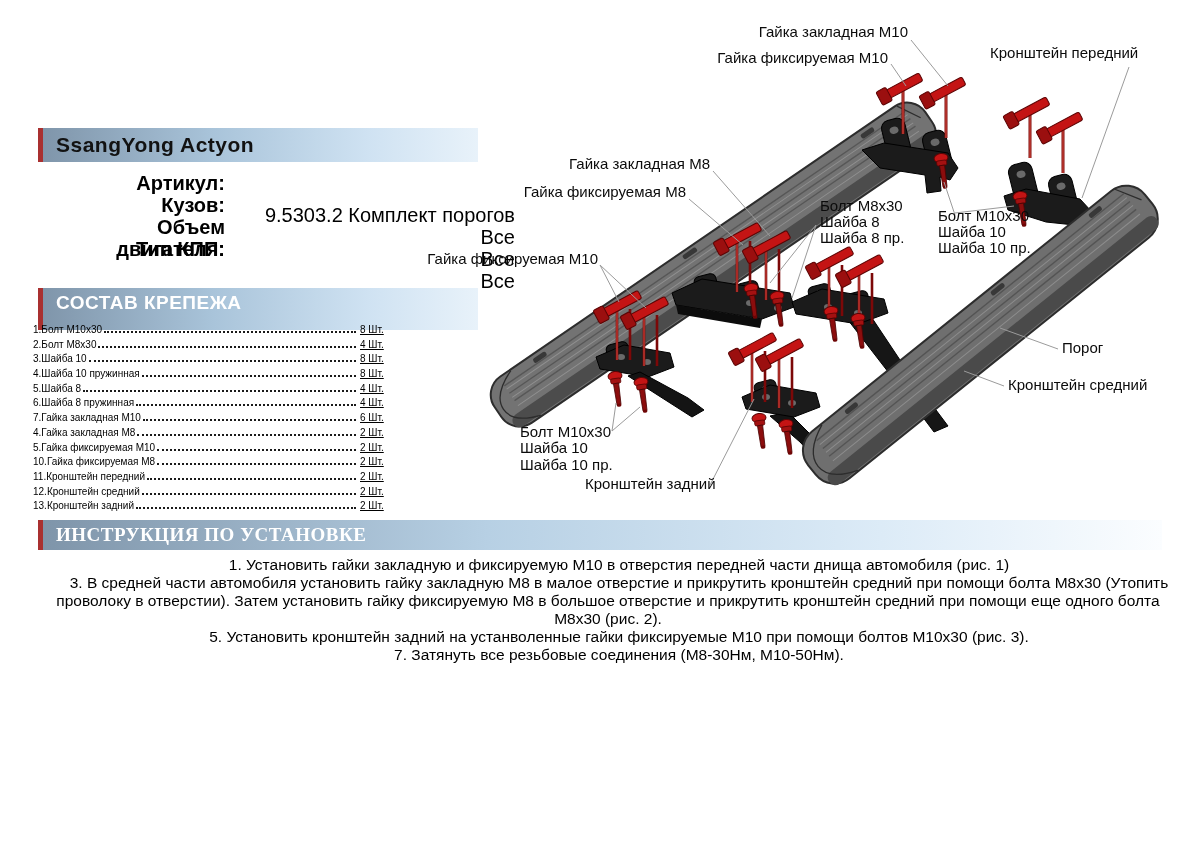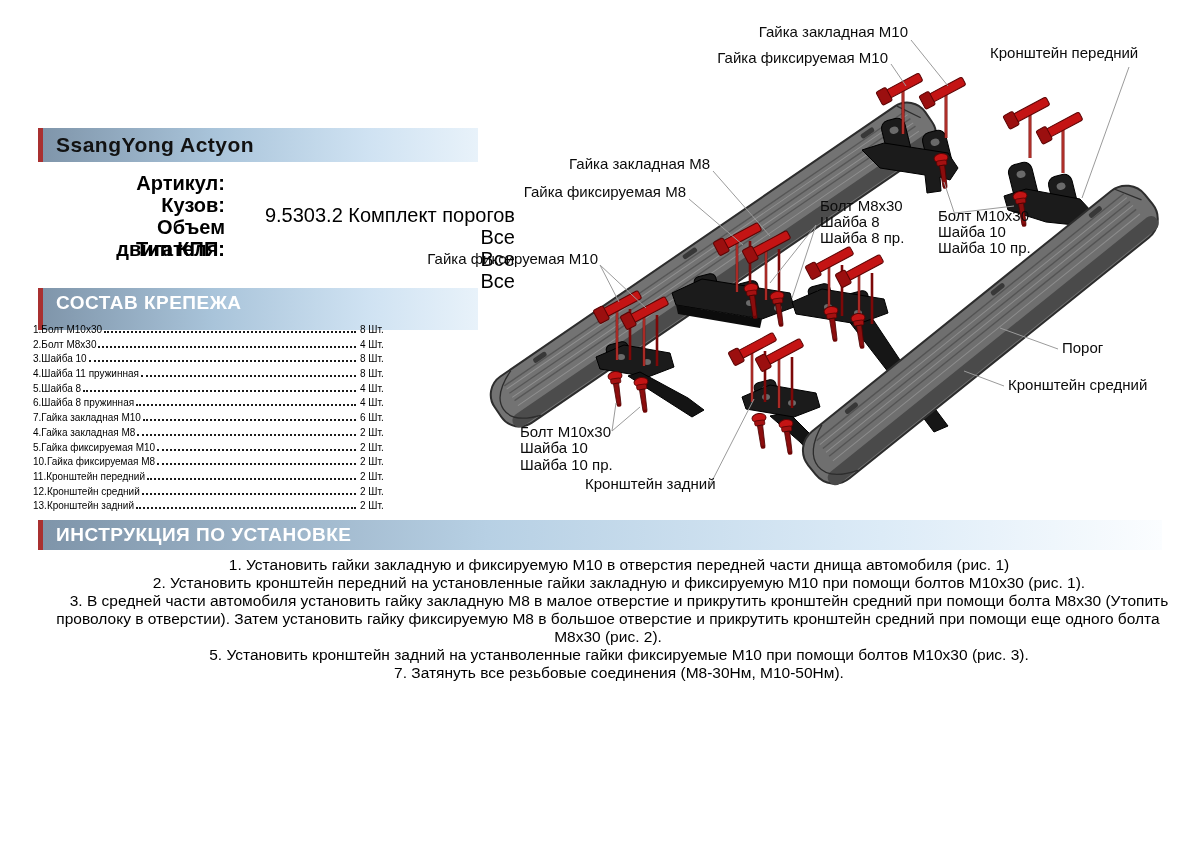--- a/index.html
+++ b/index.html
@@ -14,21 +14,21 @@
   
   .info{position:absolute;left:45px;top:172px;width:470px;font-size:20px;text-align:right;}
   .info-row{display:flex;height:22px;line-height:22px;}
   .info-row .lbl{width:180px;font-weight:bold;}
   .info-row .val{flex:1;margin-top:32px;}
   
   .parts{position:absolute;left:33px;top:321px;width:377px;font-size:10px;}
   .part-row{display:flex;align-items:baseline;height:14.7px;line-height:14.7px;white-space:nowrap;}
   .part-row .nm{flex:none;}
   .part-row .dots{flex:1;border-bottom:2px dotted #1a1a1a;height:10px;margin:0 4px 2px 2px;min-width:8px;}
-  .part-row .qty{flex:none;width:50px;}
+  .part-row .qty{flex:none;width:50px;text-decoration:underline;}
   
   .steps{position:absolute;left:38px;top:556px;width:1140px;font-size:15.5px;line-height:18px;}
   .steps p{margin:0;text-indent:22px;text-align:center;}
   
   .diagram{position:absolute;left:400px;top:0;width:800px;height:520px;font-family:inherit;}
   .diagram text{font-size:15px;fill:#0b0b0b;}
 </style>
 </head>
 <body>
 
@@ -73,21 +73,21 @@
         <span class="nm">2.Болт М8х30</span>
         <span class="dots"></span>
         <span class="qty">4 Шт.</span>
       </div>
     <div class="part-row">
         <span class="nm">3.Шайба 10</span>
         <span class="dots"></span>
         <span class="qty">8 Шт.</span>
       </div>
     <div class="part-row">
-        <span class="nm">4.Шайба 11 пружинная</span>
+        <span class="nm">4.Шайба 10 пружинная</span>
         <span class="dots"></span>
         <span class="qty">8 Шт.</span>
       </div>
     <div class="part-row">
         <span class="nm">5.Шайба 8</span>
         <span class="dots"></span>
         <span class="qty">4 Шт.</span>
       </div>
     <div class="part-row">
         <span class="nm">6.Шайба 8 пружинная</span>
@@ -312,26 +312,25 @@
       <text x="1008" y="390" text-anchor="start">Кронштейн средний</text>
 
       <text x="520" y="437" text-anchor="start">Болт М10х30</text>
       <text x="520" y="453" text-anchor="start">Шайба 10</text>
       <text x="520" y="470" text-anchor="start">Шайба 10 пр.</text>
 
       <text x="585" y="489" text-anchor="start">Кронштейн задний</text>
     </g>
   </svg>
 
-  <div class="bar wide" style="left:38px;top:520px;width:1124px;height:30px;">
+  <div class="bar wide" style="left:38px;top:520px;width:1124px;height:30px;font-family:Liberation Serif, serif;">
     <div class="stripe"></div>
     <div class="section-text">ИНСТРУКЦИЯ ПО УСТАНОВКЕ</div>
   </div>
 
   <div class="steps">
     <p>1. Установить гайки закладную и фиксируемую М10 в отверстия передней части днища автомобиля (рис. 1)</p>
-    <p>2. Установить кронштейн передний на установленные гайки закладную и фиксируемую М10 при помощи болтов М10х30 (рис. 1).</p>
     <p>3. В средней части автомобиля установить гайку закладную М8 в малое отверстие и прикрутить кронштейн средний при помощи болта М8х30 (Утопить проволоку в отверстии). Затем установить гайку фиксируемую М8 в большое отверстие и прикрутить кронштейн средний при помощи еще одного болта М8х30 (рис. 2).</p>
     <p>5. Установить кронштейн задний на устанволенные гайки фиксируемые М10 при помощи болтов М10х30 (рис. 3).</p>
     <p>7. Затянуть все резьбовые соединения (М8-30Нм, М10-50Нм).</p>
   </div>
 
 </div>
 
 </body></html>

